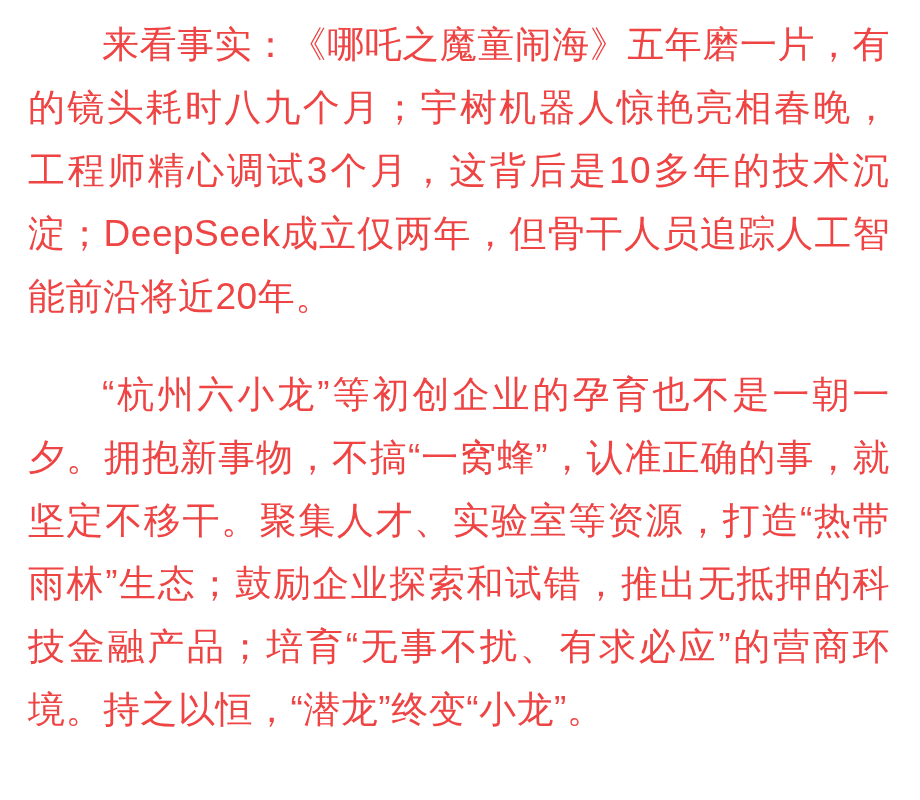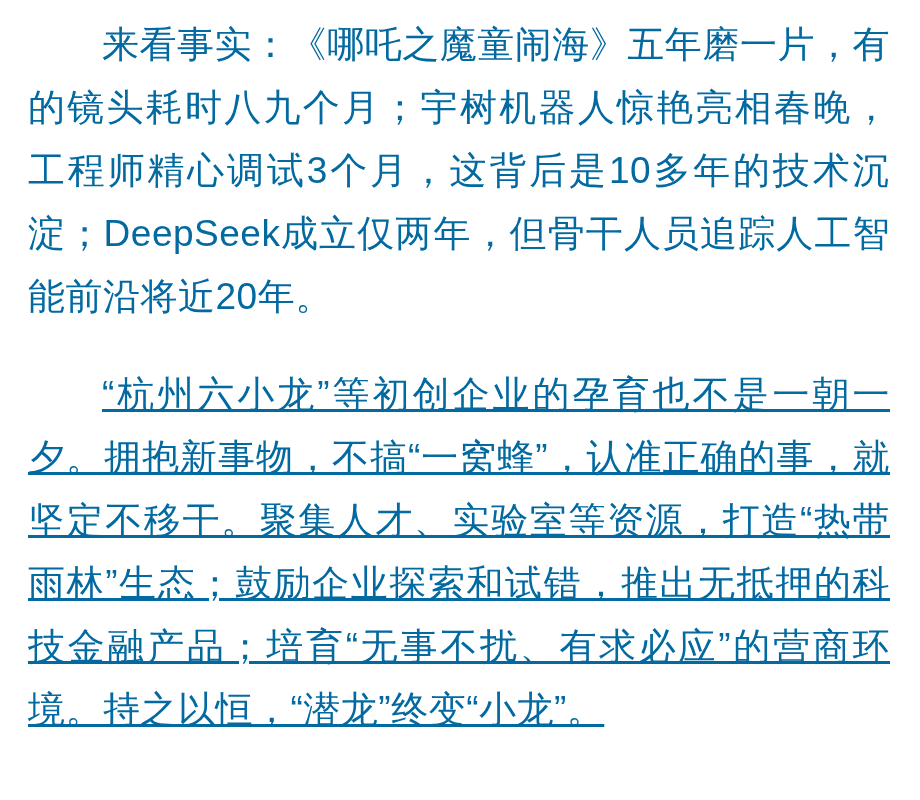--- a/index.html
+++ b/index.html
@@ -20,26 +20,25 @@
     height: 800px;
     padding: 14px 30px 0 28px;
     background: #ffffff;
   }
   .para {
     font-size: 37px;
     line-height: 1.70;
     letter-spacing: 0.5px;
     text-align: justify;
     text-justify: inter-ideograph;
-    color: #0369a1;
+    color: #ef4444;
     margin: 0;
   }
   .para + .para {
     margin-top: 36px;
-    text-decoration: underline;
   }
   .indent {
     text-indent: 2em;
   }
 </style>
 </head>
 <body>
 
 <div class="article">
   <p class="para indent">来看事实：《哪吒之魔童闹海》五年磨一片，有的镜头耗时八九个月；宇树机器人惊艳亮相春晚，工程师精心调试3个月，这背后是10多年的技术沉淀；DeepSeek成立仅两年，但骨干人员追踪人工智能前沿将近20年。</p>

